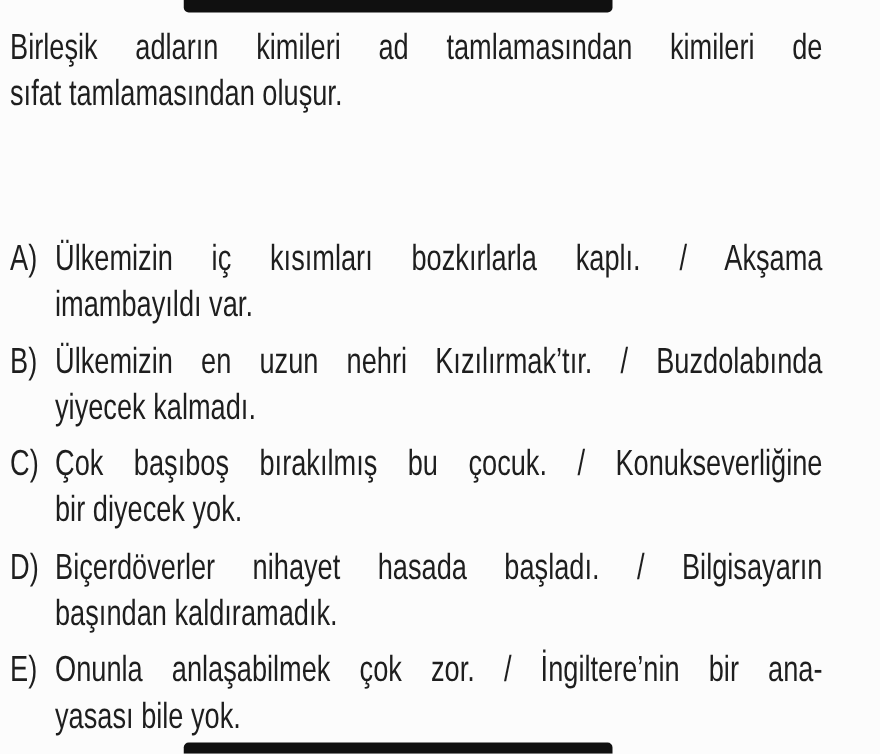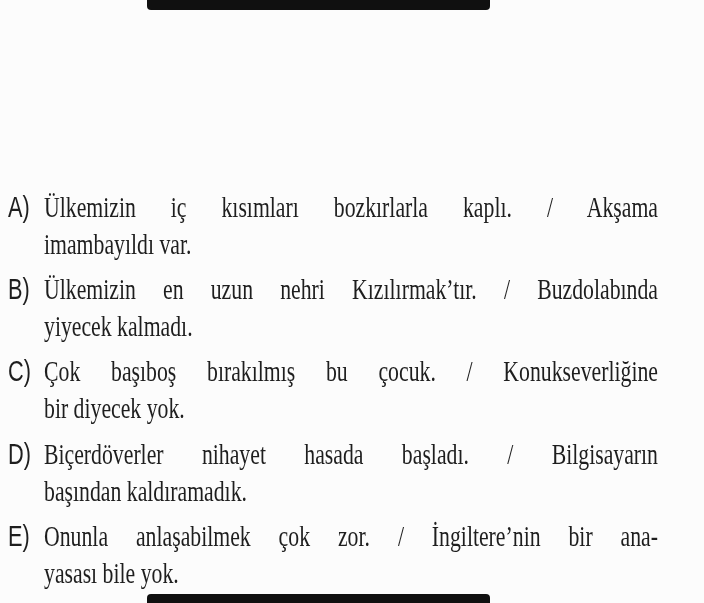--- a/index.html
+++ b/index.html
@@ -27,29 +27,33 @@
     transform:scaleX(0.75); transform-origin:0 50%;
     width:133.333%;
   }
   .just {
     text-align:justify; text-align-last:justify; text-justify:inter-word;
   }
   .bold { font-weight:700; }
 
   .opt { position:absolute; left:8px; width:650px; display:flex; }
   .opt .letter { flex:0 0 36px; width:36px; }
-  .opt .otext { flex:0 0 614px; width:614px;font-family:Liberation Serif, serif; }
+  .opt .otext { flex:0 0 614px; width:614px; }
 </style>
 </head>
 <body>
 
 <div class="page">
 
   <div class="crop-bar top"></div>
 
+  <div class="block" style="top:20px">
+    <div class="line just squeeze">Birleşik adların kimileri ad tamlamasından kimileri de</div>
+    <div class="line squeeze">sıfat tamlamasından oluşur.</div>
+  </div>
 
 
   <div class="opt" style="top:189px">
     <div class="letter line squeeze">A)</div>
     <div class="otext">
       <div class="line just squeeze">Ülkemizin iç kısımları bozkırlarla kaplı. / Akşama</div>
       <div class="line squeeze">imambayıldı var.</div>
     </div>
   </div>
 

